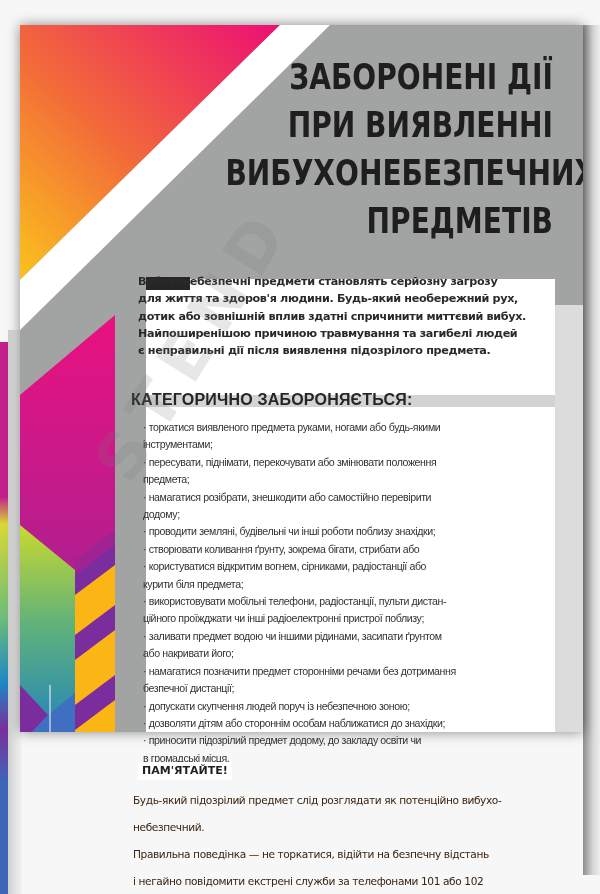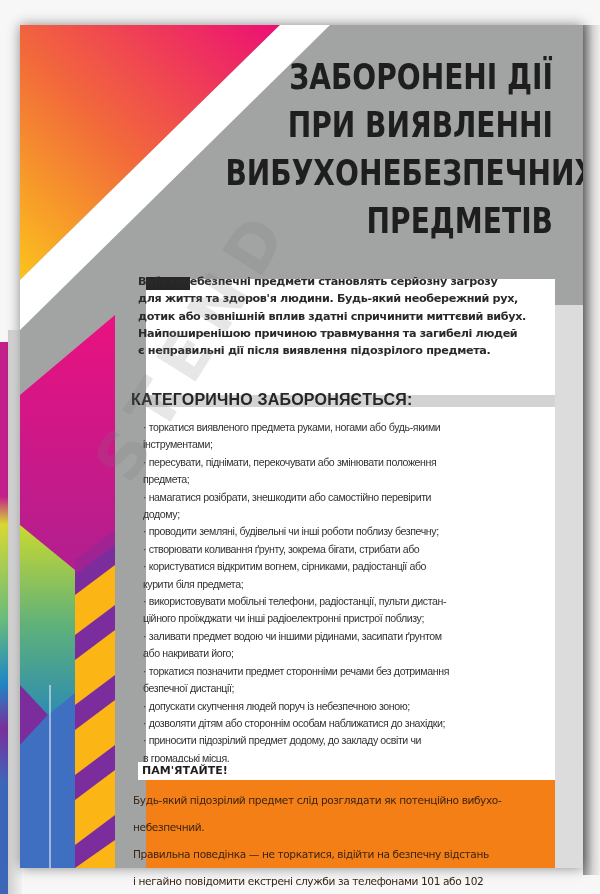--- a/index.html
+++ b/index.html
@@ -10,21 +10,21 @@
   }
   .left-sliver {
     position: absolute; left: 0; top: 342px; width: 8px; height: 552px;
     background: linear-gradient(180deg, #c2208a 0%, #c2208a 28%, #d8d834 33%, #6bbd7a 50%, #1e86c6 62%, #7a2f9c 70%, #3c67b8 80%, #3c67b8 100%);
   }
   .left-sliver-shade {
     position: absolute; left: 8px; top: 330px; width: 14px; height: 564px;
     background: linear-gradient(90deg, #cfcfcf, #f2f2f2);
   }
   .poster {
-    position: absolute; left: 20px; top: 25px; width: 563px; height: 843px;
+    position: absolute; left: 20px; top: 25px; width: 563px; height: 707px;
     background: #a2a3a3; overflow: hidden;
     box-shadow: 0 0 12px rgba(0,0,0,0.45);
   }
   .bg-svg { position: absolute; left: 0; top: 0; }
   .right-shade {
     position: absolute; left: 583px; top: 25px; width: 17px; height: 850px;
     background: linear-gradient(90deg, #8e8e8e, #d7d7d7 60%, #ededed);
   }
   .title {
     position: absolute; right: 30px; top: 28px; width: 420px;
@@ -186,39 +186,39 @@
     </li>
   <li>
       <span>· пересувати, піднімати, перекочувати або змінювати положення</span>
       <span>предмета;</span>
     </li>
   <li>
       <span>· намагатися розібрати, знешкодити або самостійно перевірити</span>
       <span>додому;</span>
     </li>
   <li>
-      <span>· проводити земляні, будівельні чи інші роботи поблизу безпечну;</span>
+      <span>· проводити земляні, будівельні чи інші роботи поблизу знахідки;</span>
     </li>
   <li>
       <span>· створювати коливання ґрунту, зокрема бігати, стрибати або</span>
     </li>
   <li>
       <span>· користуватися відкритим вогнем, сірниками, радіостанції або</span>
       <span>курити біля предмета;</span>
     </li>
   <li>
       <span>· використовувати мобільні телефони, радіостанції, пульти дистан-</span>
       <span>ційного проїжджати чи інші радіоелектронні пристрої поблизу;</span>
     </li>
   <li>
       <span>· заливати предмет водою чи іншими рідинами, засипати ґрунтом</span>
       <span>або накривати його;</span>
     </li>
   <li>
-      <span>· торкатися позначити предмет сторонніми речами без дотримання</span>
+      <span>· намагатися позначити предмет сторонніми речами без дотримання</span>
       <span>безпечної дистанції;</span>
     </li>
   <li>
       <span>· допускати скупчення людей поруч із небезпечною зоною;</span>
     </li>
   <li>
       <span>· дозволяти дітям або стороннім особам наближатися до знахідки;</span>
     </li>
   <li>
       <span>· приносити підозрілий предмет додому, до закладу освіти чи</span>

